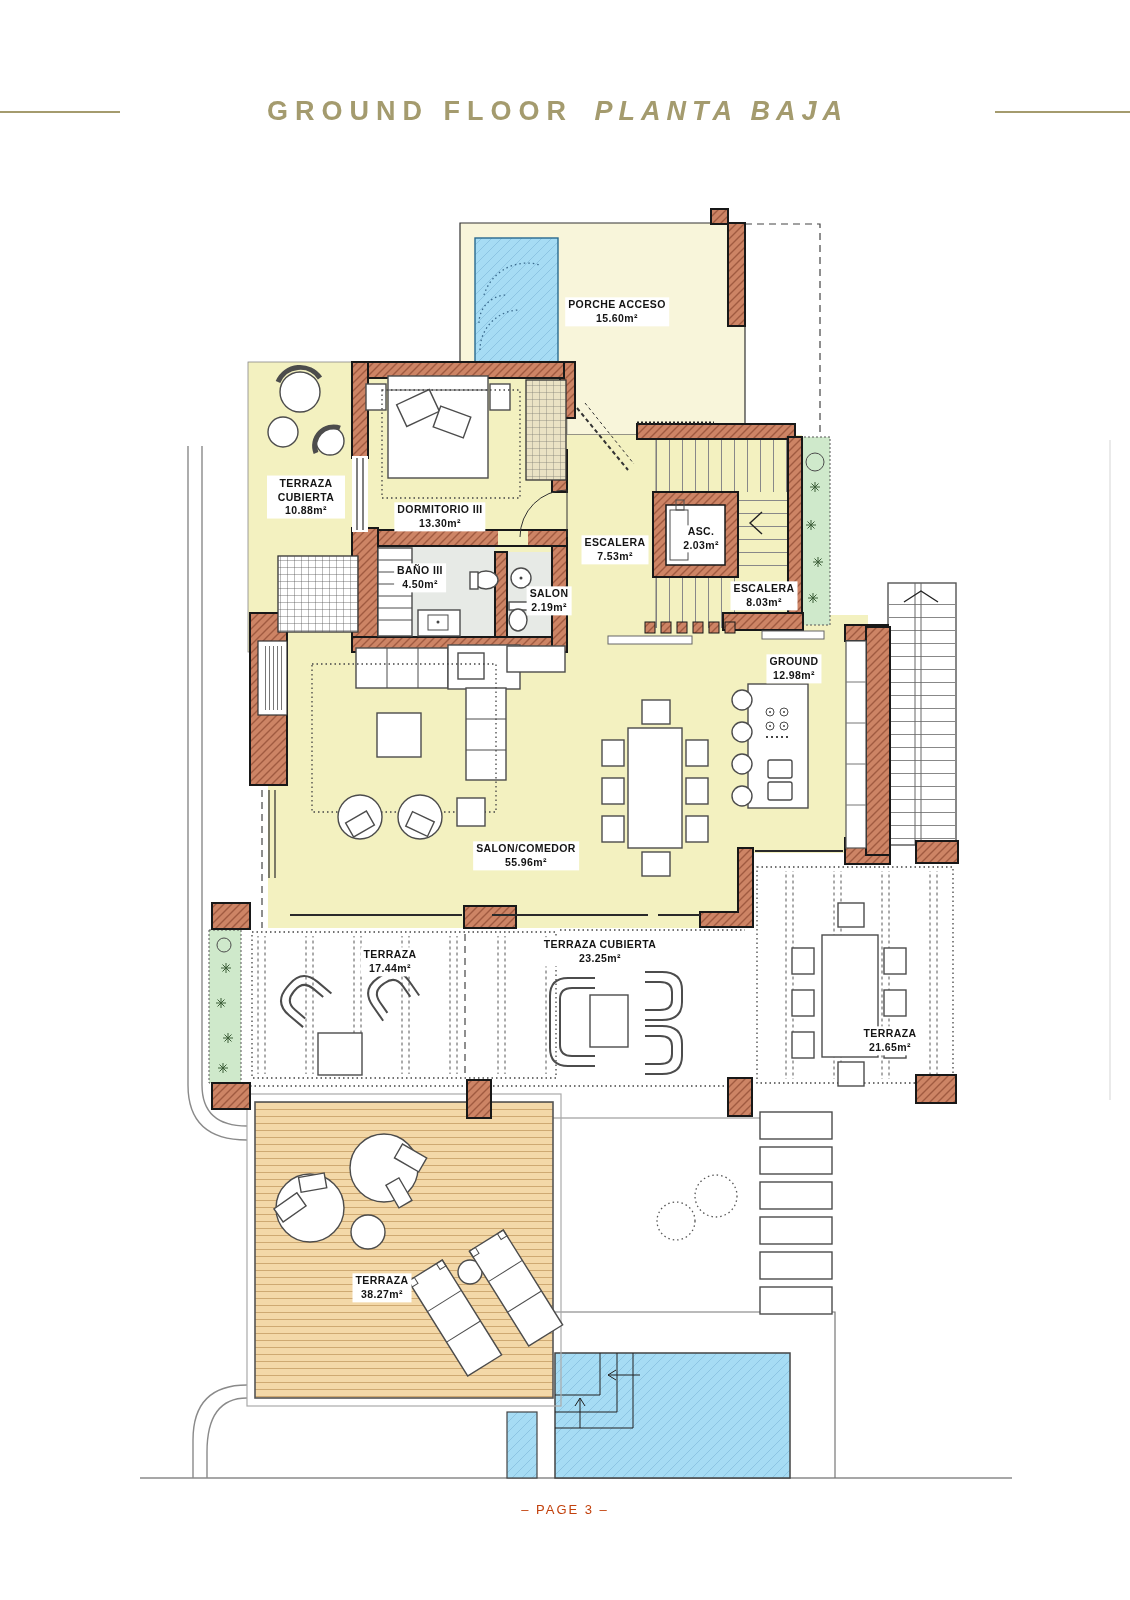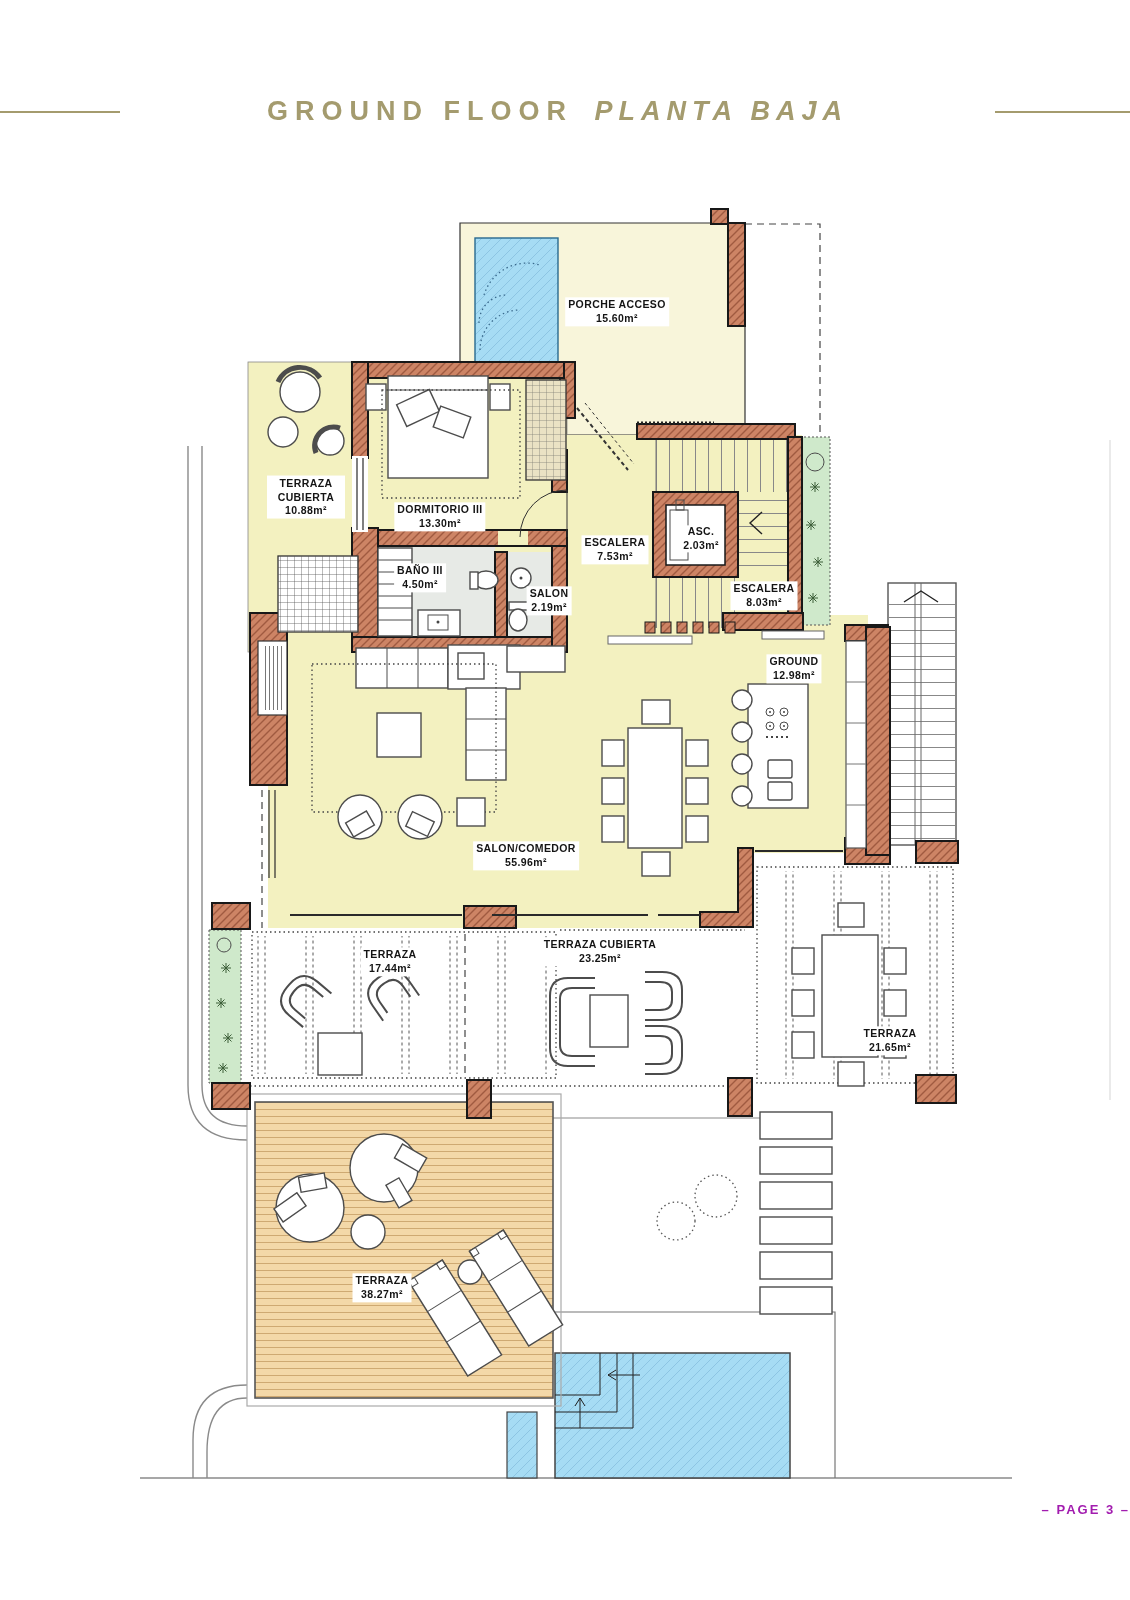--- a/index.html
+++ b/index.html
@@ -8,22 +8,22 @@
   #plan-svg{position:absolute;left:0;top:0;}
   
   .titlebar{position:absolute;top:96px;left:0;width:100%;display:flex;align-items:center;
             justify-content:space-between;gap:30px;}
   .titlebar .rule{height:0;border-top:2px solid var(--c-title,#a49b6e);}
   .rule.l{width:120px}.rule.r{width:135px}
   .title-text{color:var(--c-title,#a49b6e);font-size:27px;white-space:nowrap;}
   .title-text .en{font-weight:bold;letter-spacing:7px;}
   .title-text .es{font-style:italic;font-weight:600;letter-spacing:6px;margin-left:14px;}
   
-  .footer{position:absolute;top:1502px;left:0;width:100%;text-align:right;
-          color:#a21caf;font-size:13px;letter-spacing:2px;font-weight:bold;}
+  .footer{position:absolute;top:1502px;left:0;width:100%;text-align:center;
+          color:#c2410c;font-size:13px;letter-spacing:2px;}
   
   .rlabel{position:absolute;transform:translate(-50%,-50%);background:#fff;color:#141414;
           font-weight:bold;font-size:10.5px;line-height:1.3;letter-spacing:.4px;
           text-align:center;padding:1px 3px;white-space:nowrap;}
   .rlabel.wrap{white-space:normal;width:78px;padding:1px 0;}
   .rlabel .nm,.rlabel .ar{display:block;}
   
   .wall{fill:url(#hatch);stroke:#181818;stroke-width:2;}
   .furn{fill:#ffffff;stroke:#4c4c4c;stroke-width:1.4;}
   .thin{stroke:#4c4c4c;stroke-width:1;fill:none;}

